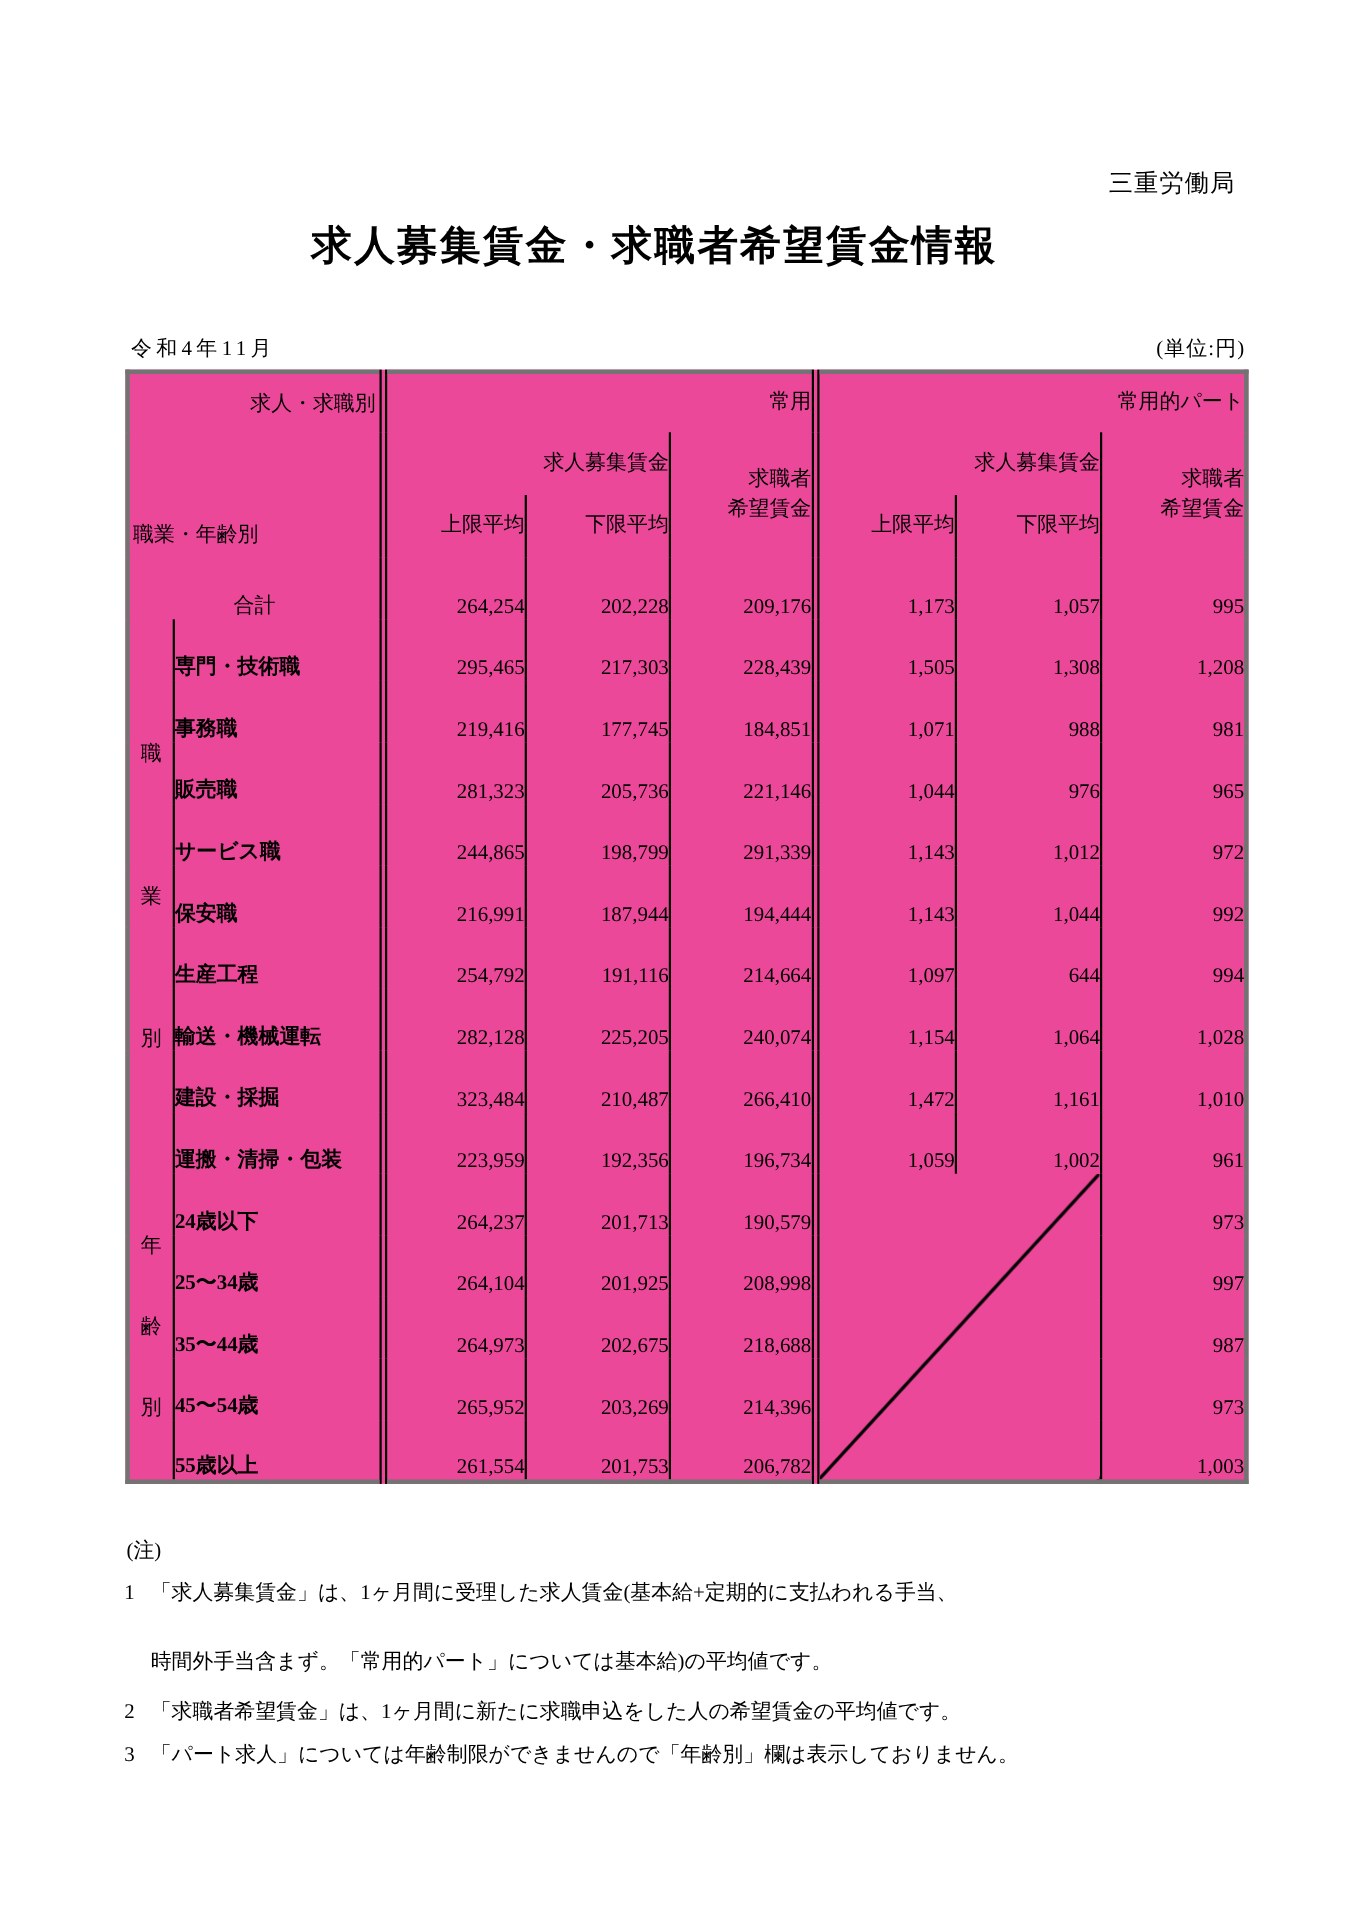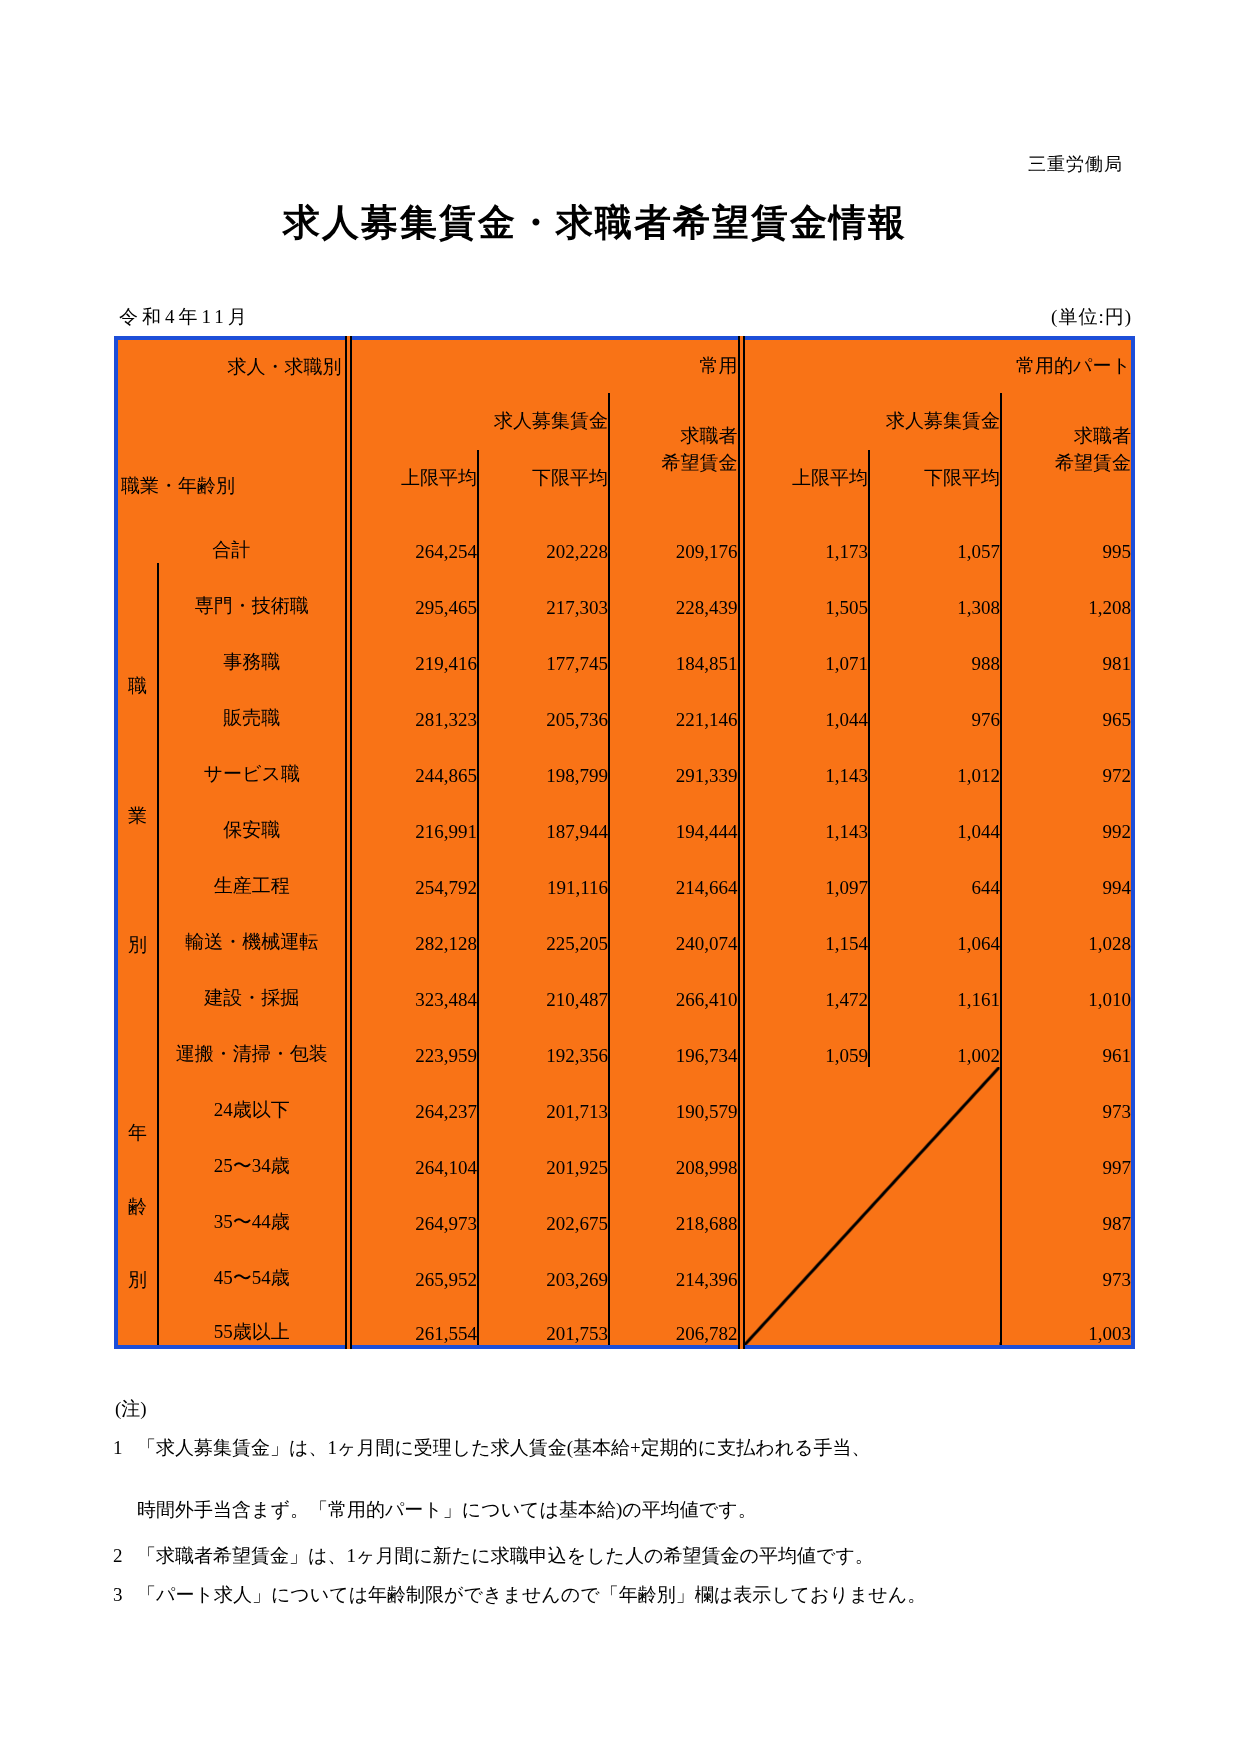--- a/index.html
+++ b/index.html
@@ -1,47 +1,47 @@
 <!DOCTYPE html>
 <html><head>
 <meta charset="utf-8">
 <style>
   html,body{margin:0;padding:0;background:#9a9a9a;}
   .page{
     position:relative;width:1241px;height:1755px;background:#ffffff;
     font-family:"Liberation Serif","DejaVu Serif",serif;color:#000;
     margin:0 auto;overflow:hidden;
   }
-  .agency{position:absolute;top:152px;right:118px;font-size:18px;letter-spacing:1px;}
+  .agency{position:absolute;top:152px;right:118px;font-size:22px;letter-spacing:1px;}
   .title{
     position:absolute;top:198px;left:0;width:1190px;margin:0;text-align:center;
     font-size:37px;font-weight:bold;letter-spacing:2px;
   }
   .period{position:absolute;top:304px;left:119px;font-size:19px;letter-spacing:4px;}
   .unit{position:absolute;top:304px;right:109px;font-size:19px;letter-spacing:1px;}
 
   table.wage{
     position:absolute;left:114px;top:336px;
-    border-collapse:collapse;table-layout:fixed;border:4px solid #1d4ed8;
-    background:#f97316;
+    border-collapse:collapse;table-layout:fixed;border:4px solid #737373;
+    background:#ec4899;
   }
   table.wage td{
     border-left:2px solid #000;border-right:2px solid #000;
     border-top:0 solid #000;border-bottom:0 solid #000;
     font-size:19px;padding:0;overflow:hidden;
   }
   tr.rA{height:55px;} tr.rB{height:57px;} tr.rC{height:57px;} tr.dr{height:56px;}
 
   .hc{text-align:right;vertical-align:middle;line-height:1.4;}
   .corner{position:relative;}
   .corner .top-right{position:absolute;top:14px;right:3px;font-size:19px;white-space:nowrap;}
   .corner .bottom-left{position:absolute;bottom:8px;left:3px;font-size:19px;white-space:nowrap;}
 
   .n{text-align:right;vertical-align:bottom;padding:0 7px 5px 0;white-space:nowrap;}
-  .lbl{text-align:center;vertical-align:bottom;padding:0 0 5px 3px;border-left:1px solid #000;white-space:nowrap;}
+  .lbl{text-align:left;vertical-align:bottom;padding:0 0 5px 3px;border-left:1px solid #000;white-space:nowrap;font-weight:bold;}
   .total-label{text-align:center;vertical-align:bottom;padding-bottom:5px;}
 
   .band{vertical-align:middle;border-right:1px solid #000;text-align:center;}
   .band .band-inner{display:flex;flex-direction:column;justify-content:space-evenly;align-items:center;}
   .band .band-inner.occ{height:500px;}
   .band .band-inner.age{height:276px;}
   .band span{font-size:19px;line-height:19px;display:block;}
 
   .dbl-l{border-left:7px double #000 !important;}
   .t-1{border-top:1px solid #000;}

